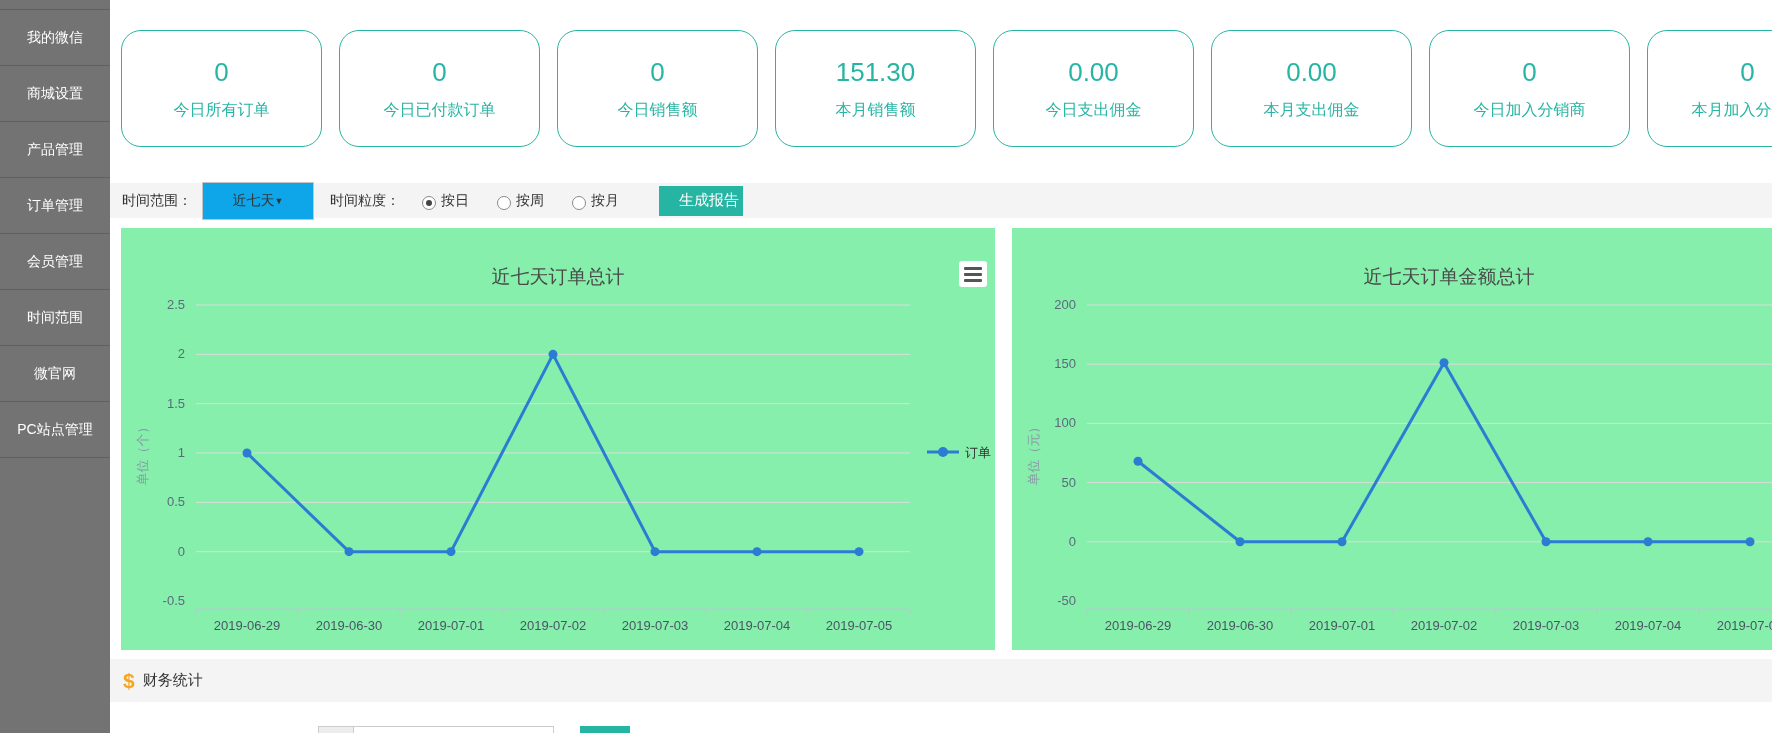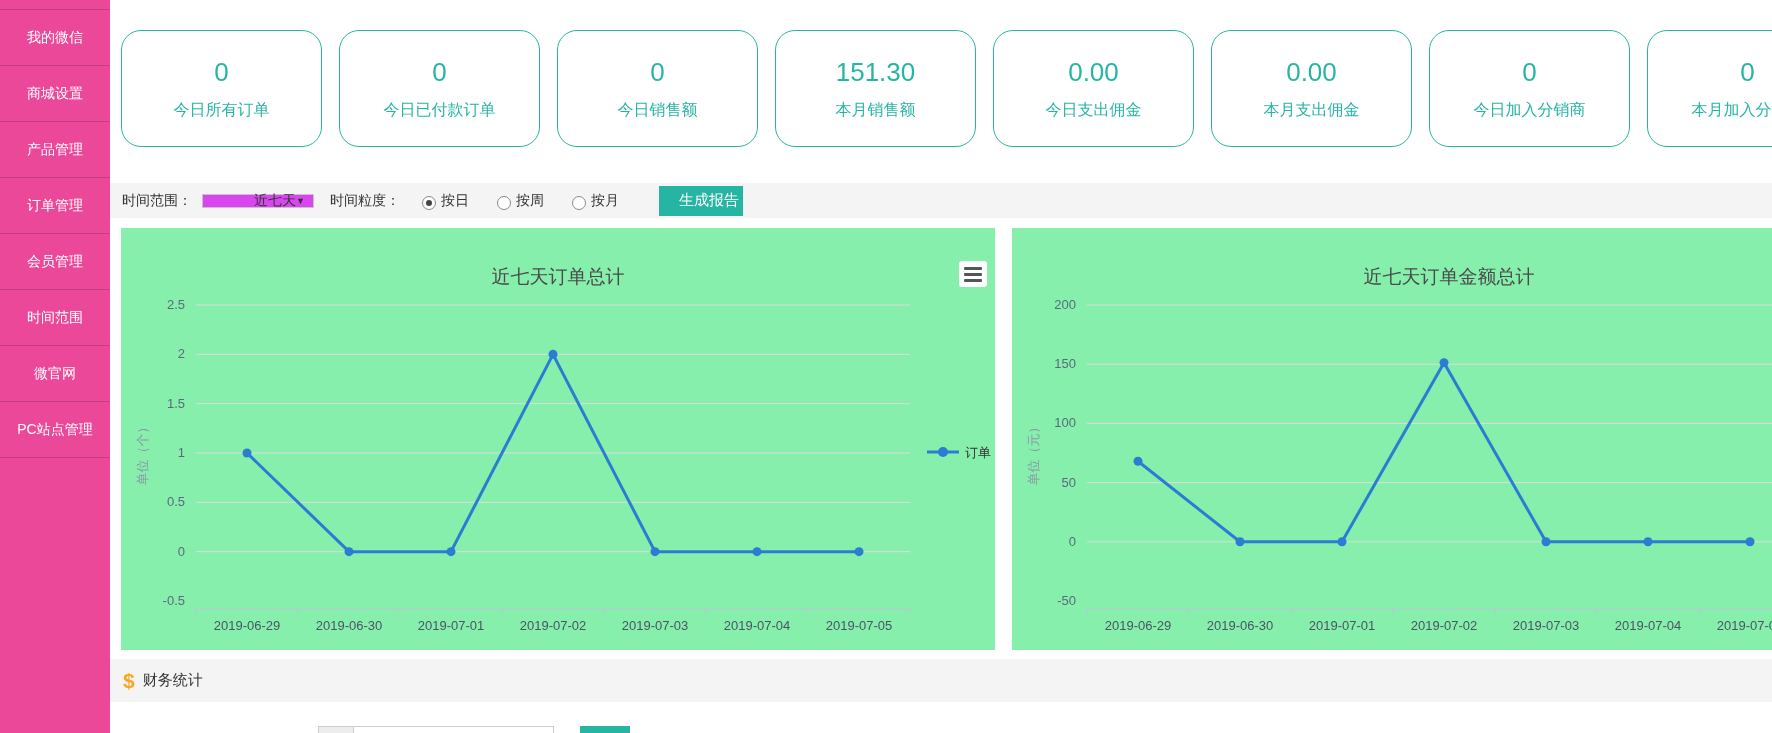--- a/index.html
+++ b/index.html
@@ -1,41 +1,41 @@
 <!DOCTYPE html>
 <html><head>
 <meta charset="utf-8">
 <style>
   * { margin:0; padding:0; box-sizing:border-box; }
   html,body { width:1772px; height:733px; overflow:hidden; background:#fff;
     font-family:"Liberation Sans","DejaVu Sans",sans-serif; }
   .layout { display:flex; width:1772px; height:733px; }
 
   
-  .sidebar { width:110px; height:733px; background:#ec4899; flex:none; }
+  .sidebar { width:110px; height:733px; background:#737373; flex:none; }
   .sidebar-spacer { height:10px; border-bottom:1px solid rgba(0,0,0,0.16); }
   .sidebar-item { height:56px; display:flex; align-items:center; justify-content:center;
     color:#fff; font-size:14px; border-bottom:1px solid rgba(0,0,0,0.16); cursor:pointer; }
 
   
   .main { position:relative; width:1662px; height:733px; background:#fff; overflow:hidden; }
 
   
   .cards { position:absolute; top:30px; left:11px; display:flex; gap:17px; }
   .card { flex:none; width:201px; height:117px; background:#fff; border:1px solid #27b5a3;
     border-radius:20px; display:flex; flex-direction:column; align-items:center; justify-content:center; }
   .card-value { color:#27b5a3; font-size:26px; margin-bottom:12px; }
   .card-label { color:#27b5a3; font-size:16px; }
 
   
   .filterbar { position:absolute; top:183px; left:0; width:1662px; height:35px; background:#f4f4f4;
     display:flex; align-items:center; font-size:14px; color:#333; }
   .f-label1 { margin-left:12px; }
-  .select { margin-left:10px; width:112px; height:14px; background:#d946ef; border:1px solid #c4c4c4;
-    display:flex; align-items:center; justify-content:flex-end; padding:0 8px; cursor:pointer; }
+  .select { margin-left:10px; width:112px; height:38px; background:#0ea5e9; border:1px solid #c4c4c4;
+    display:flex; align-items:center; justify-content:center; padding:0 8px; cursor:pointer; }
   .caret { font-size:9px; color:#333; }
   .f-label2 { margin-left:16px; }
   .radios { margin-left:22px; display:flex; gap:28px; }
   .radio { display:flex; align-items:flex-end; gap:5px; cursor:pointer; }
   .rdot { width:14px; height:14px; border-radius:50%; border:1px solid #8a8a8a; background:#fff; position:relative; }
   .rdot.checked::after { content:""; position:absolute; inset:3px; border-radius:50%; background:#444; }
   .report-btn { margin-left:40px; width:84px; height:30px; background:#27b5a3; color:#fff;
     border:none; font-size:15px; cursor:pointer; font-family:inherit;padding-left:16px; }
 
   

